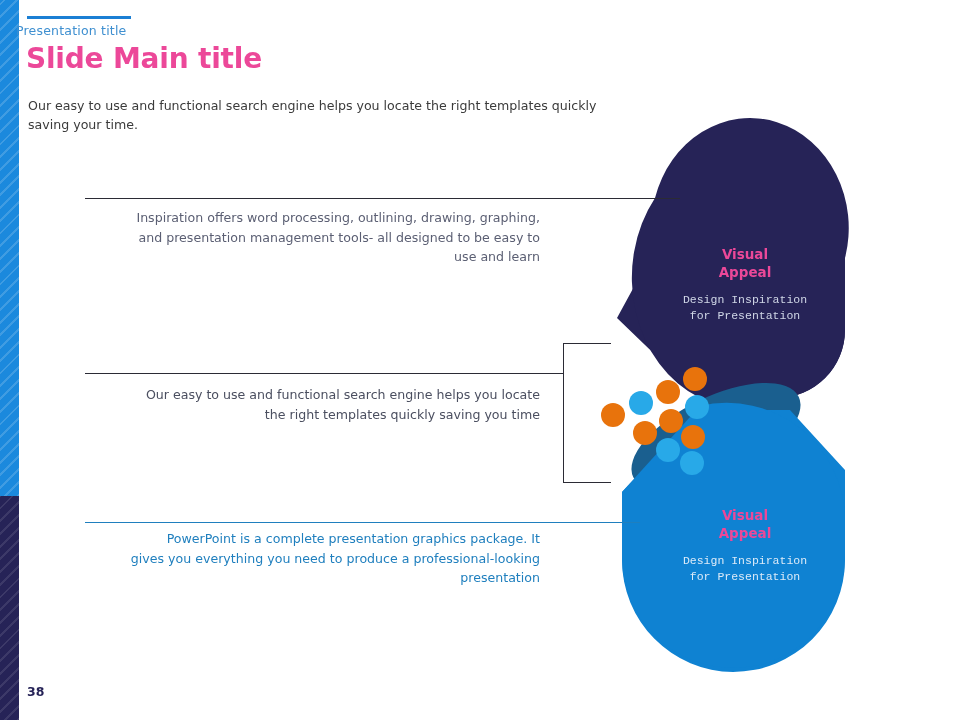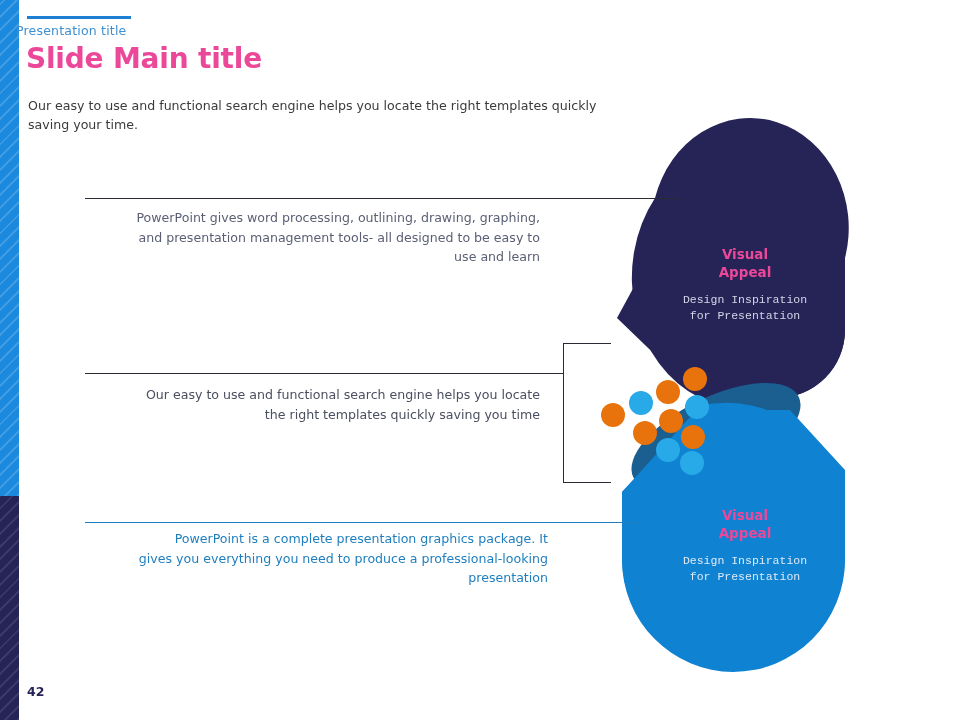--- a/index.html
+++ b/index.html
@@ -113,21 +113,21 @@
 
   
   .block {
     position: absolute;
     text-align: right;
     line-height: 19.5px;
     font-size: 12.6px;
   }
   .block-1 { left: 130px; top: 208px; width: 410px; color: #5b5f73; }
   .block-2 { left: 130px; top: 385px; width: 410px; color: #4b4f60; }
-  .block-3 { left: 130px; top: 529px; width: 410px; color: #1f7fbe; margin-left: 8px; }
+  .block-3 { left: 130px; top: 529px; width: 410px; color: #1f7fbe; }
 
   
   .shapes {
     position: absolute;
     left: 0; top: 0;
     width: 960px; height: 720px;
     pointer-events: none;
   }
 
   
@@ -228,21 +228,21 @@
         <circle cx="692" cy="463" r="12" fill="#28a9e8"></circle>
       </g>
   </svg>
 
   <div class="rule rule-1"></div>
   <div class="rule rule-2"></div>
   <div class="rule rule-3"></div>
 
   <div class="bracket"></div>
 
-  <div class="block block-1">PowerPoint gives word processing, outlining, drawing, graphing, and presentation management tools- all designed to be easy to use and learn</div>
+  <div class="block block-1">Inspiration offers word processing, outlining, drawing, graphing, and presentation management tools- all designed to be easy to use and learn</div>
   <div class="block block-2">Our easy to use and functional search engine helps you locate the right templates quickly saving you time</div>
   <div class="block block-3">PowerPoint is a complete presentation graphics package. It gives you everything you need to produce a professional-looking presentation</div>
 
   <div class="shape-label label-navy">
     <div class="shape-title">
       <div>Visual</div>
       <div>Appeal</div>
     </div>
     <div class="shape-sub">
       <div>Design Inspiration</div>
@@ -254,15 +254,15 @@
     <div class="shape-title">
       <div>Visual</div>
       <div>Appeal</div>
     </div>
     <div class="shape-sub">
       <div>Design Inspiration</div>
       <div>for Presentation</div>
     </div>
   </div>
 
-  <div class="page-number">42</div>
+  <div class="page-number">38</div>
 
 </div>
 
 </body></html>

